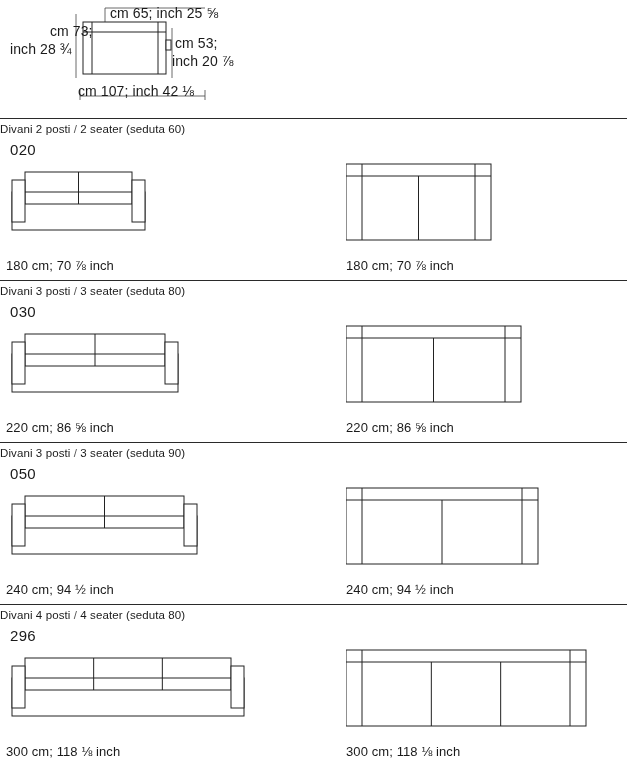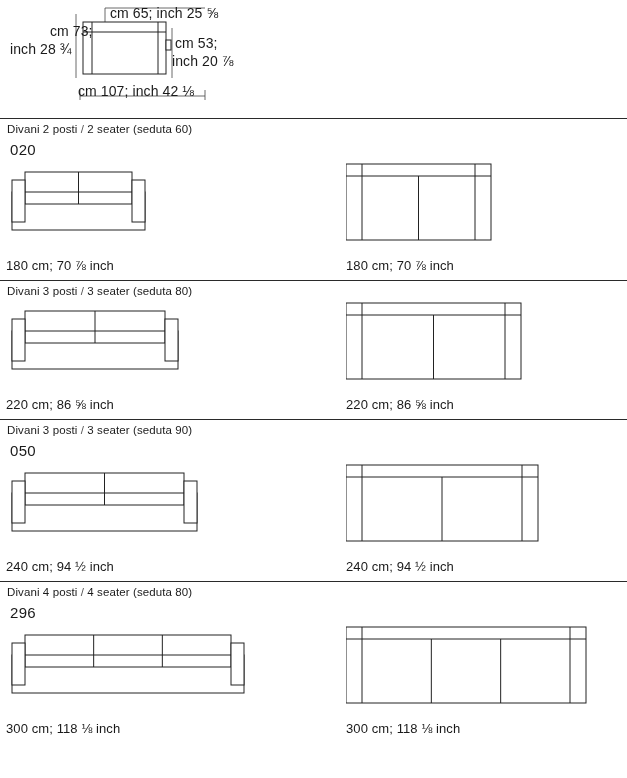--- a/index.html
+++ b/index.html
@@ -26,21 +26,21 @@
     font-size: 14px;
     line-height: 14px;
     letter-spacing: 0.1px;
     white-space: nowrap;
   }
 
   
   .section { position: relative; }
   .sec-head {
     border-top: 1px solid #2a2a2a;
-    padding: 4px 0 0 7px;
+    padding: 4px 0 0 0;
     font-size: 11.5px;
     letter-spacing: 0.1px;
   }
   .sec-head .it { }
   .sec-head .sep { color: #555; }
   .code {
     font-size: 15px;
     letter-spacing: 0.3px;
     padding: 6px 0 0 10px;
     font-weight: 400;
@@ -135,20 +135,21 @@
     </div>
     <div class="caption-row">
       <div class="cap left">180 cm; 70 ⅞ inch</div>
       <div class="cap right">180 cm; 70 ⅞ inch</div>
     </div>
   </div>
       <div class="section">
     <div class="sec-head">
       <span class="it">Divani 3 posti</span><span class="sep"> / </span><span class="en">3 seater (seduta 80)</span>
     </div>
+    <div class="code">030</div>
     <div class="drawings">
       <div style="position:absolute; left:6px; top:0;">
             <svg width="192" height="96">
               <rect class="ln fillw" x="6" y="34" width="166" height="38"></rect>
               <rect class="ln fillw" x="19" y="14" width="140" height="32"></rect>
               <line class="ln" x1="19" y1="34" x2="159" y2="34"></line>
               <line class="ln" x1="89" y1="14" x2="89" y2="46"></line>
               <rect class="ln fillw" x="6" y="22" width="13" height="42"></rect>
               <rect class="ln fillw" x="159" y="22" width="13" height="42"></rect>
             </svg>

